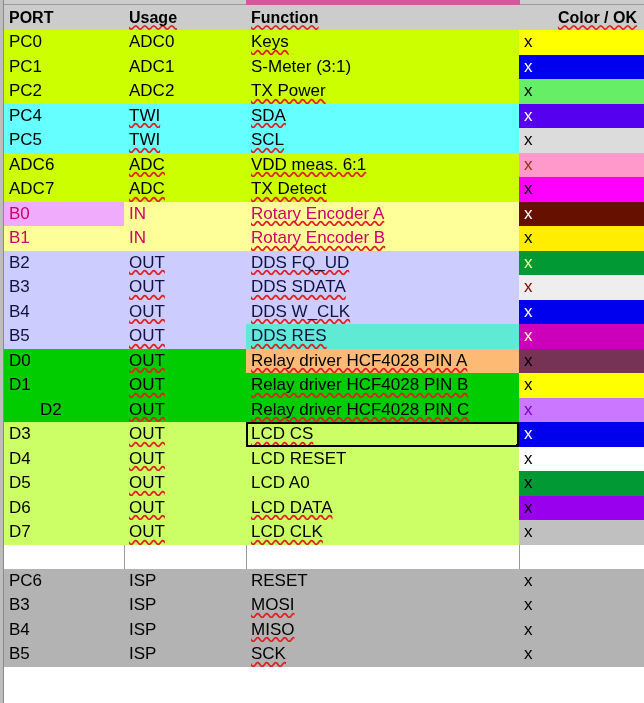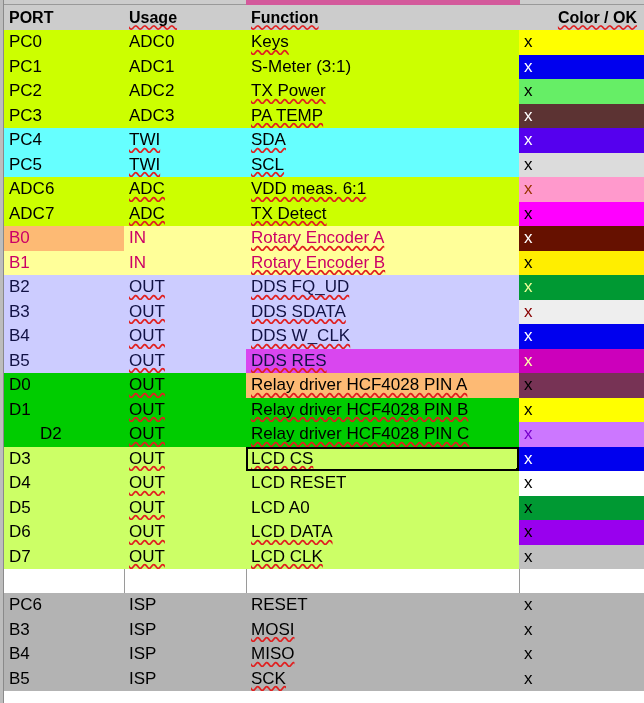--- a/index.html
+++ b/index.html
@@ -153,26 +153,20 @@
           <td style="background: rgb(204, 255, 0); color: rgb(0, 0, 0);"><span>S-Meter (3:1)</span></td>
           <td class="okcell" style="background: rgb(0, 0, 238); color: rgb(255, 255, 255);"><span>x</span></td>
         </tr>
         <tr>
           <td style="background: rgb(204, 255, 0); color: rgb(0, 0, 0);"><span>PC2</span></td>
           <td style="background: rgb(204, 255, 0); color: rgb(0, 0, 0);"><span>ADC2</span></td>
           <td style="background: rgb(204, 255, 0); color: rgb(0, 0, 0);"><span class="sp">TX Power</span></td>
           <td class="okcell" style="background: rgb(102, 238, 102); color: rgb(0, 0, 0);"><span>x</span></td>
         </tr>
         <tr>
-          <td style="background: rgb(204, 255, 0); color: rgb(0, 0, 0);"><span>PC3</span></td>
-          <td style="background: rgb(204, 255, 0); color: rgb(0, 0, 0);"><span>ADC3</span></td>
-          <td style="background: rgb(204, 255, 0); color: rgb(0, 0, 0);"><span class="sp">PA TEMP</span></td>
-          <td class="okcell" style="background: rgb(92, 51, 51); color: rgb(255, 255, 255);"><span>x</span></td>
-        </tr>
-        <tr>
           <td style="background: rgb(102, 255, 255); color: rgb(0, 0, 0);"><span>PC4</span></td>
           <td style="background: rgb(102, 255, 255); color: rgb(0, 0, 0);"><span class="sp">TWI</span></td>
           <td style="background: rgb(102, 255, 255); color: rgb(0, 0, 0);"><span class="sp">SDA</span></td>
           <td class="okcell" style="background: rgb(85, 0, 238); color: rgb(255, 255, 255);"><span>x</span></td>
         </tr>
         <tr>
           <td style="background: rgb(102, 255, 255); color: rgb(0, 0, 0);"><span>PC5</span></td>
           <td style="background: rgb(102, 255, 255); color: rgb(0, 0, 0);"><span class="sp">TWI</span></td>
           <td style="background: rgb(102, 255, 255); color: rgb(0, 0, 0);"><span class="sp">SCL</span></td>
           <td class="okcell" style="background: rgb(220, 220, 220); color: rgb(0, 0, 0);"><span>x</span></td>
@@ -183,21 +177,21 @@
           <td style="background: rgb(204, 255, 0); color: rgb(0, 0, 0);"><span class="sp">VDD meas. 6:1</span></td>
           <td class="okcell" style="background: rgb(255, 153, 204); color: rgb(153, 51, 0);"><span>x</span></td>
         </tr>
         <tr>
           <td style="background: rgb(204, 255, 0); color: rgb(0, 0, 0);"><span>ADC7</span></td>
           <td style="background: rgb(204, 255, 0); color: rgb(0, 0, 0);"><span class="sp">ADC</span></td>
           <td style="background: rgb(204, 255, 0); color: rgb(0, 0, 0);"><span class="sp">TX Detect</span></td>
           <td class="okcell" style="background: rgb(255, 0, 255); color: rgb(0, 0, 0);"><span>x</span></td>
         </tr>
         <tr>
-          <td style="background: #fdba74; color: rgb(204, 0, 102);"><span>B0</span></td>
+          <td style="background: #f0abfc; color: rgb(204, 0, 102);"><span>B0</span></td>
           <td style="background: rgb(255, 255, 153); color: rgb(204, 0, 102);"><span>IN</span></td>
           <td style="background: rgb(255, 255, 153); color: rgb(204, 0, 102);"><span class="sp">Rotary Encoder A</span></td>
           <td class="okcell" style="background: rgb(102, 17, 0); color: rgb(255, 255, 255);"><span>x</span></td>
         </tr>
         <tr>
           <td style="background: rgb(255, 255, 153); color: rgb(204, 0, 102);"><span>B1</span></td>
           <td style="background: rgb(255, 255, 153); color: rgb(204, 0, 102);"><span>IN</span></td>
           <td style="background: rgb(255, 255, 153); color: rgb(204, 0, 102);"><span class="sp">Rotary Encoder B</span></td>
           <td class="okcell" style="background: rgb(255, 238, 0); color: rgb(0, 0, 0);"><span>x</span></td>
         </tr>
@@ -215,21 +209,21 @@
         </tr>
         <tr>
           <td style="background: rgb(204, 204, 255); color: rgb(17, 17, 68);"><span>B4</span></td>
           <td style="background: rgb(204, 204, 255); color: rgb(17, 17, 68);"><span class="sp">OUT</span></td>
           <td style="background: rgb(204, 204, 255); color: rgb(17, 17, 68);"><span class="sp">DDS W_CLK</span></td>
           <td class="okcell" style="background: rgb(0, 0, 238); color: rgb(255, 255, 255);"><span>x</span></td>
         </tr>
         <tr>
           <td style="background: rgb(204, 204, 255); color: rgb(17, 17, 68);"><span>B5</span></td>
           <td style="background: rgb(204, 204, 255); color: rgb(17, 17, 68);"><span class="sp">OUT</span></td>
-          <td style="background: #d946ef; color: rgb(17, 17, 68);"><span class="sp">DDS RES</span></td>
+          <td style="background: #5eead4; color: rgb(17, 17, 68);"><span class="sp">DDS RES</span></td>
           <td class="okcell" style="background: rgb(204, 0, 187); color: rgb(255, 255, 170);"><span>x</span></td>
         </tr>
         <tr>
           <td style="background: rgb(0, 204, 0); color: rgb(0, 0, 0);"><span>D0</span></td>
           <td style="background: rgb(0, 204, 0); color: rgb(0, 0, 0);"><span class="sp">OUT</span></td>
           <td style="background: #fdba74; color: rgb(0, 0, 0);"><span class="sp">Relay driver HCF4028 PIN A</span></td>
           <td class="okcell" style="background: rgb(119, 51, 85); color: rgb(0, 0, 0);"><span>x</span></td>
         </tr>
         <tr>
           <td style="background: rgb(0, 204, 0); color: rgb(0, 0, 0);"><span>D1</span></td>

